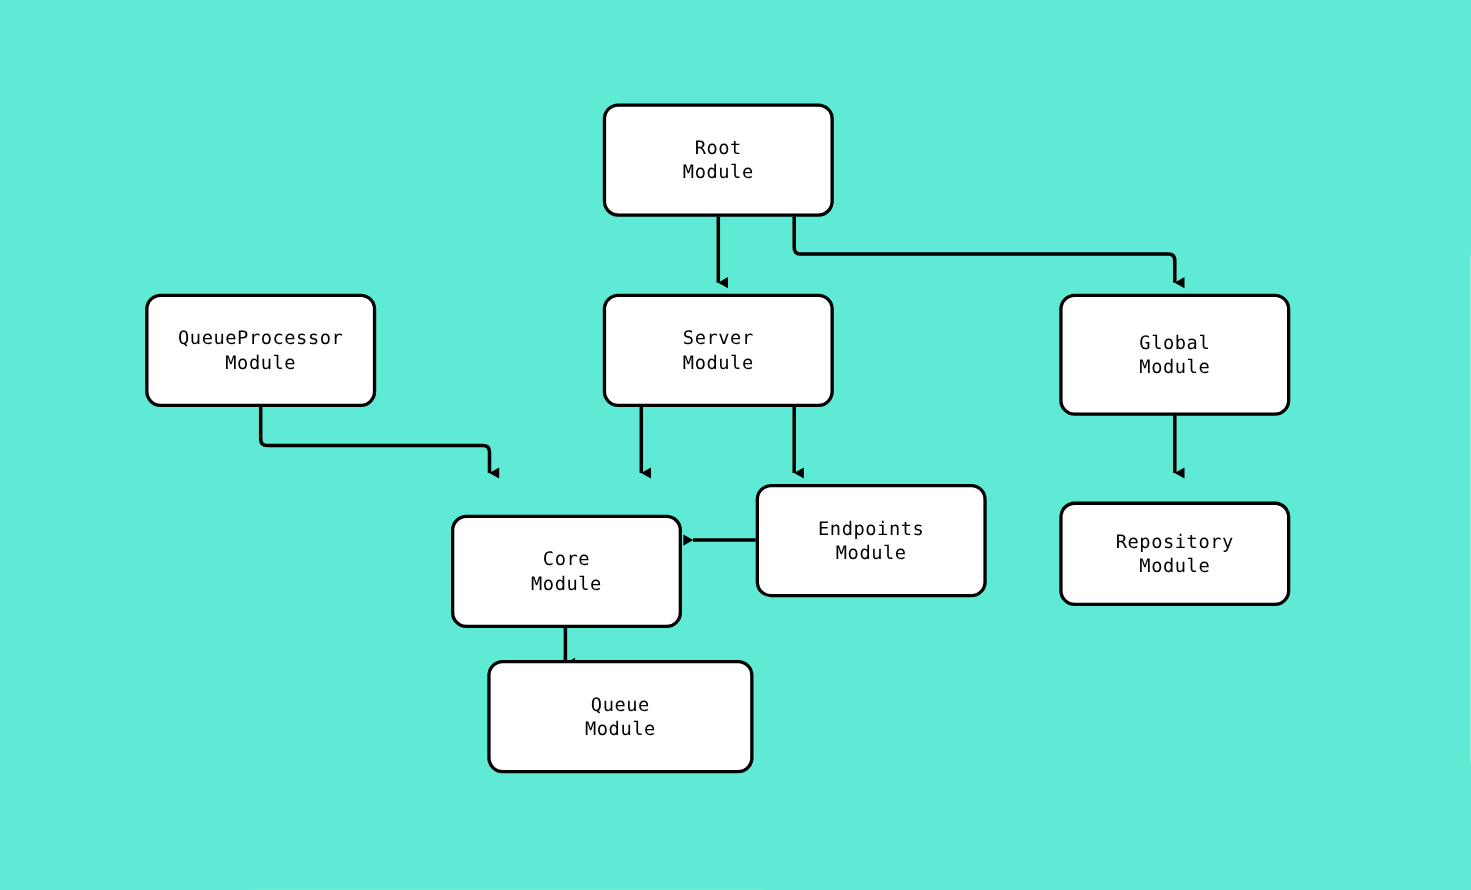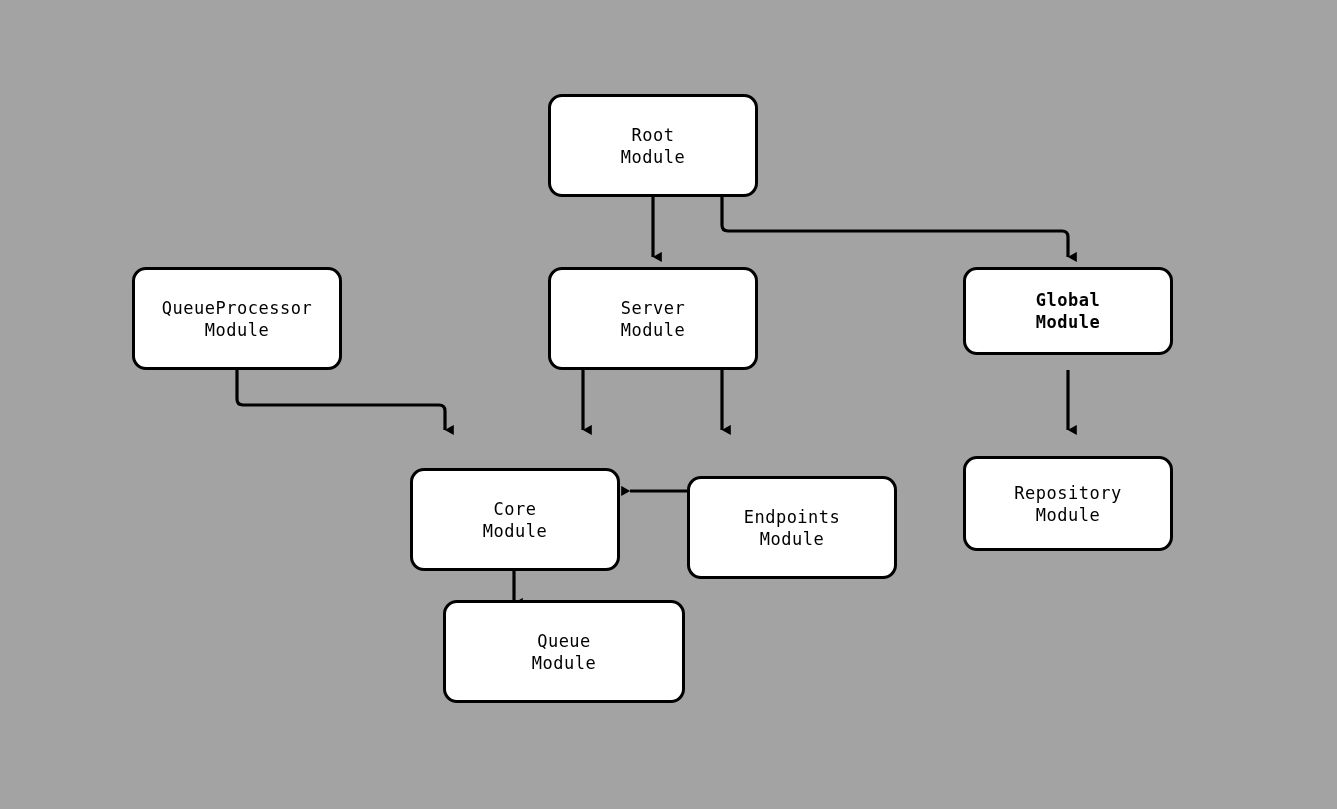--- a/index.html
+++ b/index.html
@@ -10,21 +10,21 @@
   body {
     width: 1337px;
     height: 809px;
     overflow: hidden;
     font-family: "DejaVu Sans Mono", monospace;
   }
   #diagram-canvas {
     position: relative;
     width: 1337px;
     height: 809px;
-    background: #a3a3a3;
+    background: #5eead4;
   }
   #edge-layer {
     position: absolute;
     top: 0;
     left: 0;
     width: 1337px;
     height: 809px;
   }
   .node {
     position: absolute;
@@ -88,31 +88,31 @@
   <div class="node" style="left:132px; top:267px; width:210px; height:103px;align-items:center;">
     <span class="node-line">QueueProcessor</span>
     <span class="node-line">Module</span>
   </div>
 
   <div class="node" style="left:548px; top:267px; width:210px; height:103px;">
     <span class="node-line">Server</span>
     <span class="node-line">Module</span>
   </div>
 
-  <div class="node" style="left:963px; top:267px; width:210px; height:88px;font-weight:bold;">
+  <div class="node" style="left:963px; top:267px; width:210px; height:111px;">
     <span class="node-line">Global</span>
     <span class="node-line">Module</span>
   </div>
 
   <div class="node" style="left:410px; top:440px; width:210px; height:103px;margin-top:28px;">
     <span class="node-line">Core</span>
     <span class="node-line">Module</span>
   </div>
 
-  <div class="node" style="left:687px; top:440px; width:210px; height:103px;margin-top:36px;">
+  <div class="node" style="left:687px; top:440px; width:210px; height:103px;">
     <span class="node-line">Endpoints</span>
     <span class="node-line">Module</span>
   </div>
 
   <div class="node" style="left:963px; top:456px; width:210px; height:95px;">
     <span class="node-line">Repository</span>
     <span class="node-line">Module</span>
   </div>
 
   <div class="node" style="left:410px; top:600px; width:242px; height:103px;margin-left:33px;">

